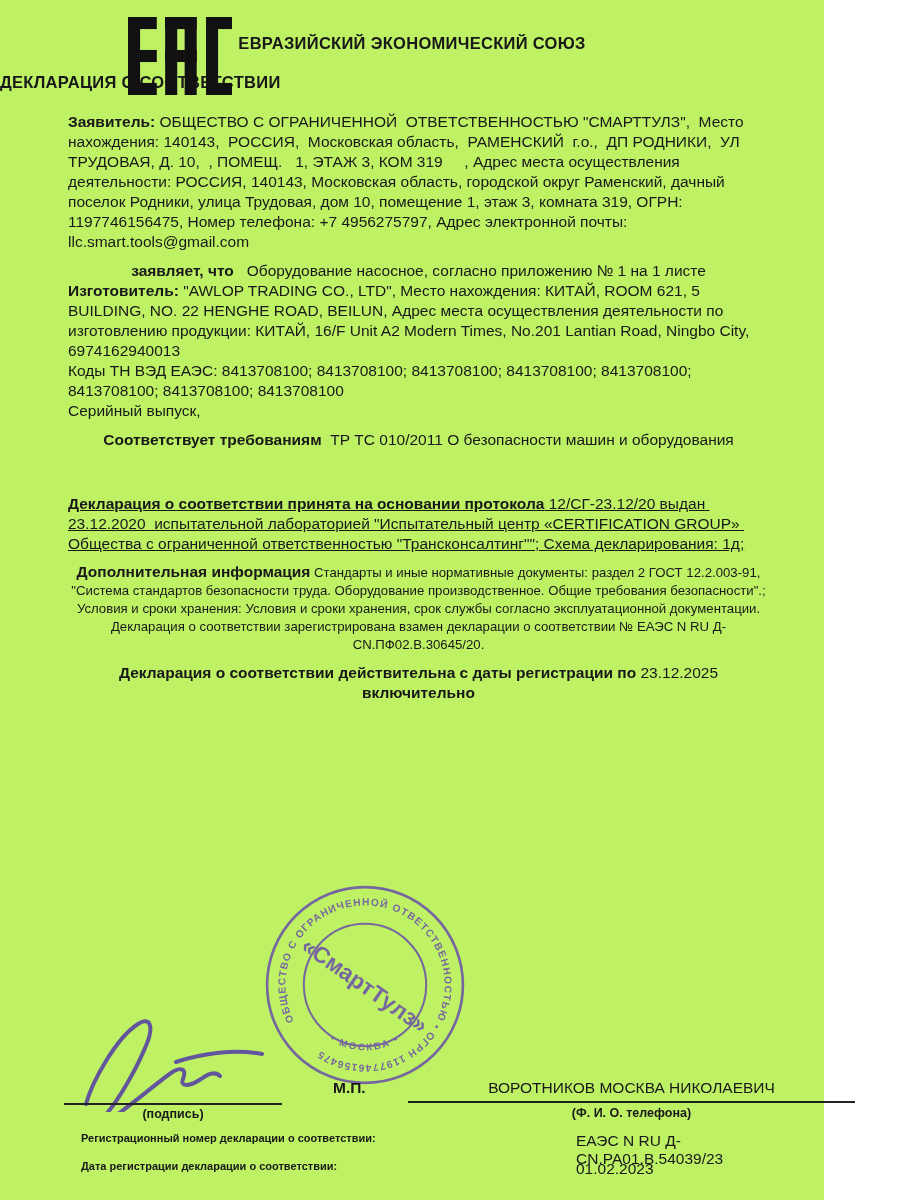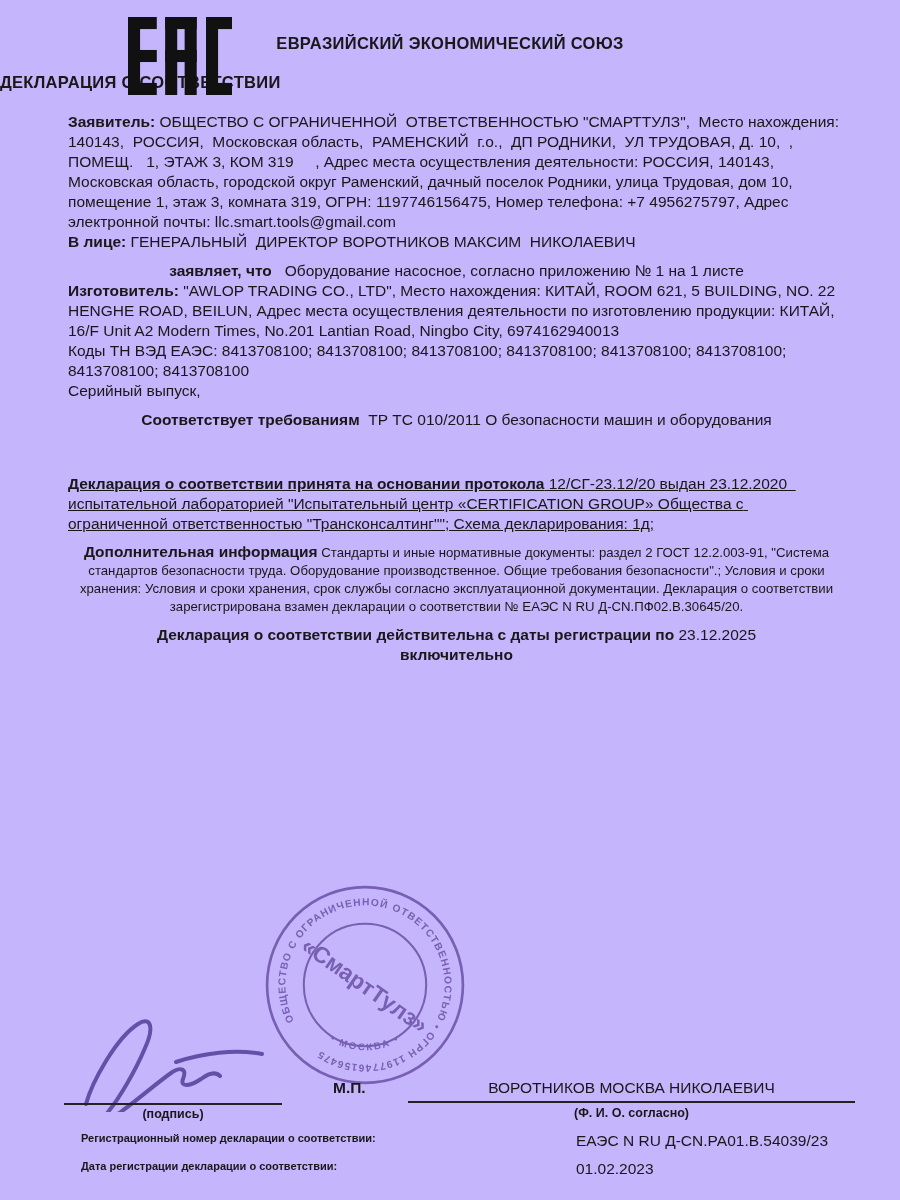--- a/index.html
+++ b/index.html
@@ -1,21 +1,21 @@
 <!DOCTYPE html>
 <html><head>
 <meta charset="utf-8">
 <style>
   html,body{margin:0;padding:0;}
   body{
     width:900px;height:1200px;background:#ffffff;
     font-family:"Liberation Sans", sans-serif;
     color:#181818;position:relative;overflow:hidden;
   }
-  .page{position:relative;width:900px;height:1200px;background:#c4b5fd;}
+  .page{position:relative;width:824px;height:1200px;background:#bef264;}
 
   
   .header{position:relative;height:98px;}
   .eac-logo{position:absolute;left:128px;top:16px;width:104px;height:80px;}
   .h1{padding-top:34px;text-align:center;font-weight:bold;font-size:16.5px;letter-spacing:.3px;}
   .h2{margin-top:20px;font-weight:bold;font-size:16.5px;letter-spacing:.3px;}
 
   
   .content{padding:0 55px 0 68px;font-size:15.5px;line-height:20px;}
   .content p{margin:0;white-space:pre-wrap;}
@@ -62,21 +62,20 @@
         <rect x="84" y="71" width="28" height="13"></rect>
       </g>
     </svg>
     <div class="h1">ЕВРАЗИЙСКИЙ ЭКОНОМИЧЕСКИЙ СОЮЗ</div>
     <div class="h2">ДЕКЛАРАЦИЯ О СООТВЕТСТВИИ</div>
   </div>
 
   <div class="content">
     <p class="mt14"><span class="bold">Заявитель:</span><span> ОБЩЕСТВО С ОГРАНИЧЕННОЙ  ОТВЕТСТВЕННОСТЬЮ "СМАРТТУЛЗ",  Место нахождения: 140143,  РОССИЯ,  Московская область,  РАМЕНСКИЙ  г.о.,  ДП РОДНИКИ,  УЛ ТРУДОВАЯ, Д. 10,  , ПОМЕЩ.   1, ЭТАЖ 3, КОМ 319     , Адрес места осуществления деятельности: РОССИЯ, 140143, Московская область, городской округ Раменский, дачный поселок Родники, улица Трудовая, дом 10, помещение 1, этаж 3, комната 319, ОГРН: 1197746156475, Номер телефона: +7 4956275797, Адрес электронной почты: llc.smart.tools@gmail.com</span></p>
 
-    <p><span class="bold">В лице:</span><span> ГЕНЕРАЛЬНЫЙ  ДИРЕКТОР ВОРОТНИКОВ МАКСИМ  НИКОЛАЕВИЧ</span></p>
 
     <p class="gap-sm"><span class="bold">заявляет, что</span><span>   Оборудование насосное, согласно приложению № 1 на 1 листе</span></p>
 
     <p><span class="bold">Изготовитель:</span><span> "AWLOP TRADING CO., LTD", Место нахождения: КИТАЙ, ROOM 621, 5 BUILDING, NO. 22 HENGHE ROAD, BEILUN, Адрес места осуществления деятельности по изготовлению продукции: КИТАЙ, 16/F Unit A2 Modern Times, No.201 Lantian Road, Ningbo City, 6974162940013</span></p>
 
     <p><span>Коды ТН ВЭД ЕАЭС: 8413708100; 8413708100; 8413708100; 8413708100; 8413708100; 8413708100; 8413708100; 8413708100</span></p>
 
     <p><span>Серийный выпуск,</span></p>
 
     <p class="gap-sm"><span class="bold">Соответствует требованиям</span><span>  ТР ТС 010/2011 О безопасности машин и оборудования</span></p>
@@ -113,20 +112,20 @@
     </g>
   </svg>
 
   <div class="sig-line"></div>
   <div class="sig-caption">(подпись)</div>
 
   <div class="mp-label">М.П.</div>
 
   <div class="fio-name">ВОРОТНИКОВ МОСКВА  НИКОЛАЕВИЧ</div>
   <div class="fio-line"></div>
-  <div class="fio-caption">(Ф. И. О. согласно)</div>
+  <div class="fio-caption">(Ф. И. О. телефона)</div>
 
   <div class="reg-row-label row1">Регистрационный номер декларации о соответствии:</div>
   <div class="reg-row-value row1">ЕАЭС N RU Д-CN.РА01.В.54039/23</div>
   <div class="reg-row-label row2">Дата регистрации декларации о соответствии:</div>
   <div class="reg-row-value row2">01.02.2023</div>
 
 </div>
 
 </body></html>

